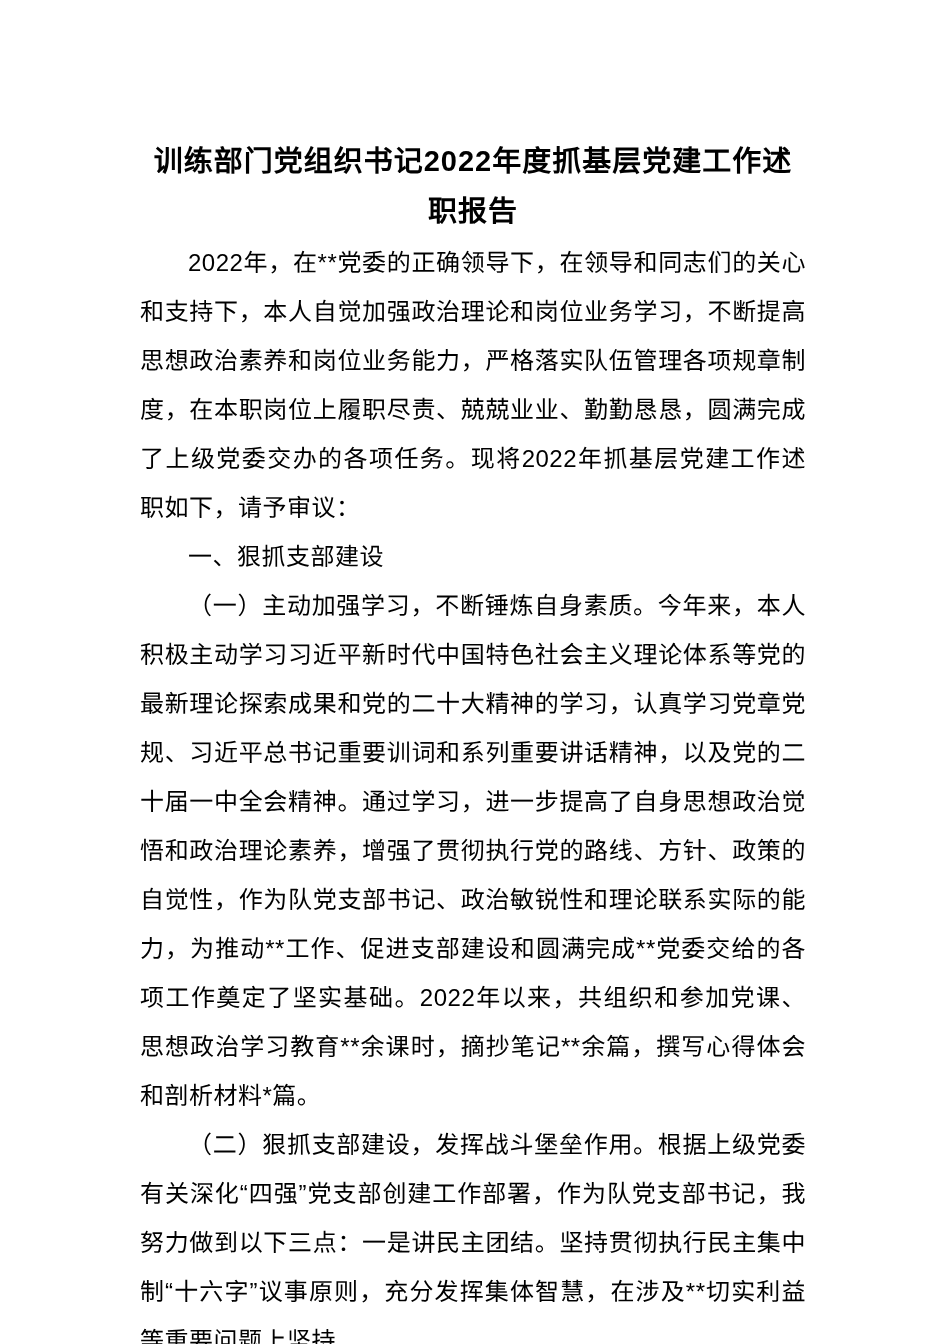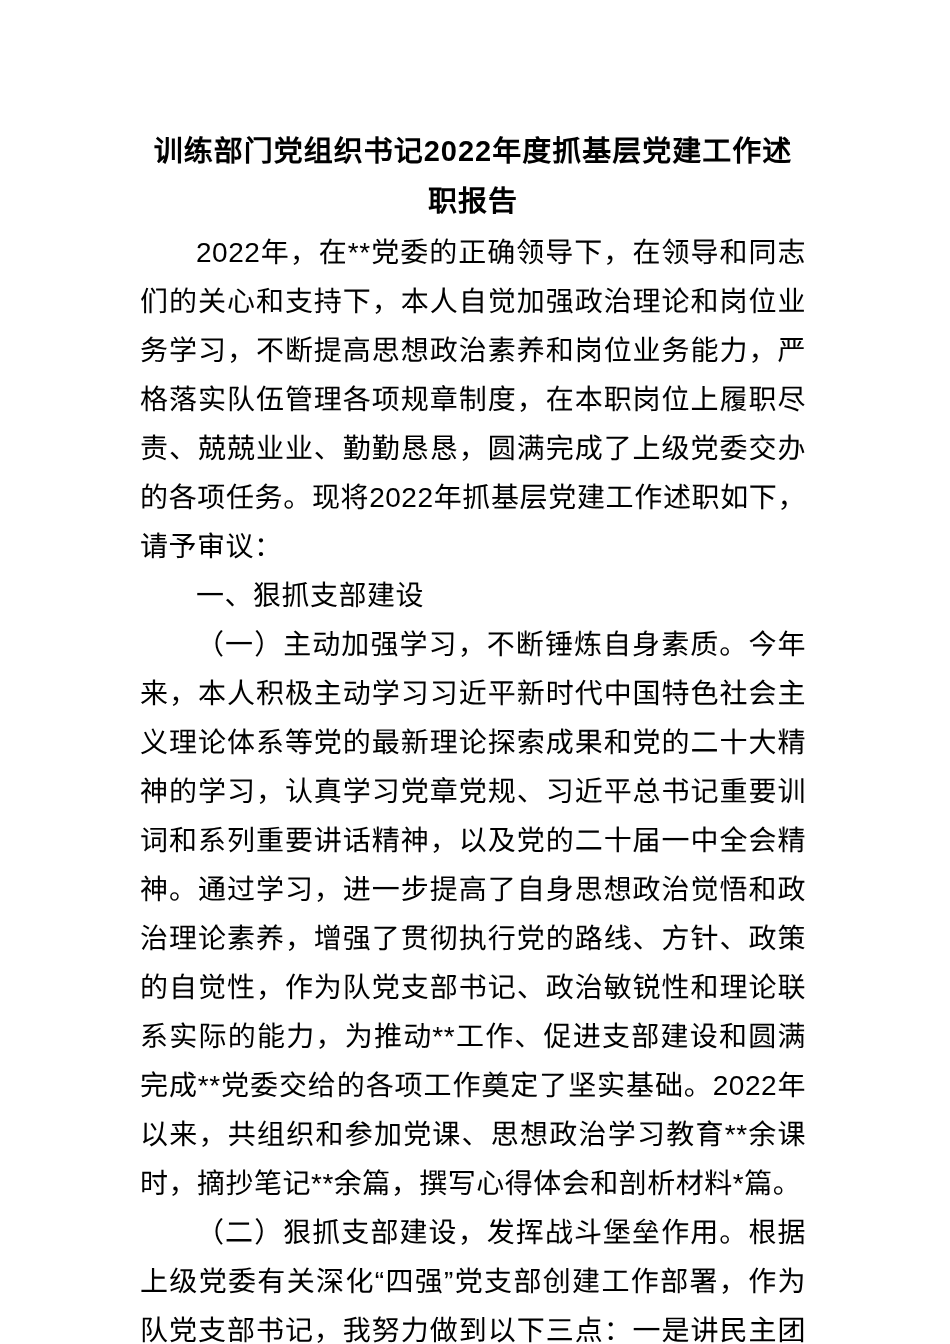--- a/index.html
+++ b/index.html
@@ -13,31 +13,32 @@
     font-family: "Liberation Sans", sans-serif;
     color: #000000;
     overflow: hidden;
   }
   .page {
     box-sizing: border-box;
     width: 950px;
     height: 956px;
     background: #ffffff;
     padding: 126px 144px 40px 140px;
+    margin-top: 10px;
   }
   .doc-title {
     font-size: 29px;
     font-weight: 700;
     line-height: 50px;
     text-align: center;
     letter-spacing: 1px;
     margin: 0 0 2px 0;
   }
   .doc-paragraph {
-    font-size: 28px;
+    font-size: 24px;
     line-height: 49px;
     text-align: justify;
     text-justify: inter-ideograph;
     text-indent: 2em;
     letter-spacing: 0.5px;
     margin: 0;
   }
 </style>
 </head>
 <body>

